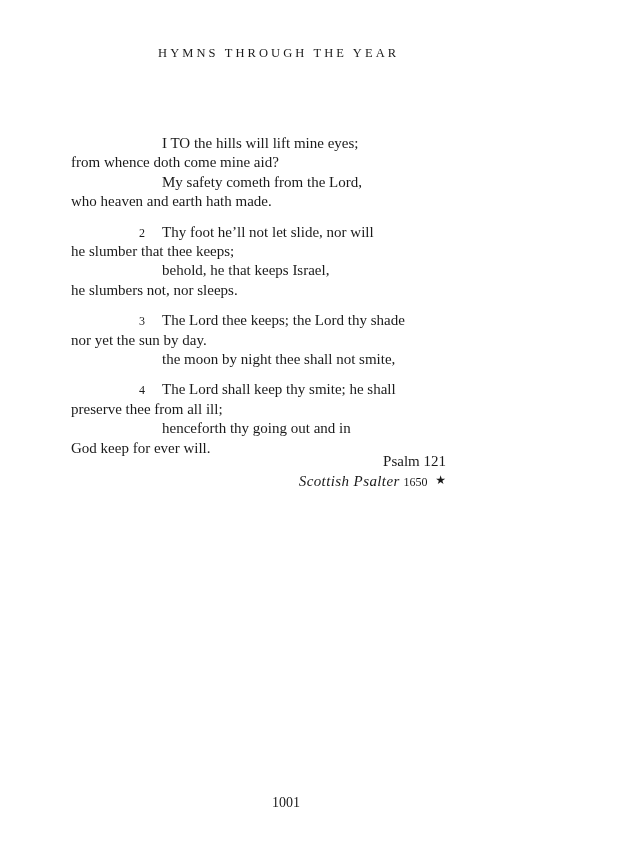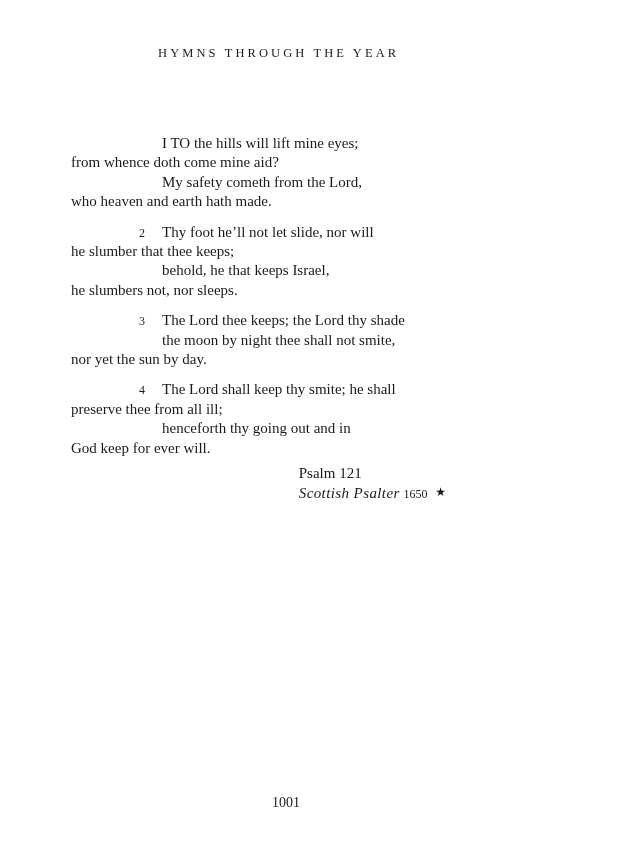--- a/index.html
+++ b/index.html
@@ -16,21 +16,21 @@
       position: absolute; left: 0; top: 134px; width: 640px;
       font-size: 15px; line-height: 19.4px;
     }
     .verse { position: relative; margin-bottom: 11px; }
     .vnum {
       position: absolute; left: 139px; top: 1px; font-size: 12px;
     }
     .line { display: block; white-space: nowrap; padding-left: 162px; }
     .line.indent { padding-left: 71px; }
     .attribution {
-      position: absolute; right: 194px; top: 464px; text-align: left;
+      position: absolute; right: 194px; top: 452px; text-align: right;
       font-size: 15px; line-height: 19px;
     }
     .attr-line { display: block; white-space: nowrap; }
     .italic { font-style: italic; letter-spacing: 0.4px; }
     .year { font-size: 12px; }
     .star { font-size: 12px; margin-left: 4px; vertical-align: 2px; }
     .page-number {
       position: absolute; left: 0; width: 572px; text-align: center; top: 795px;
       font-size: 14px;
     }
@@ -50,22 +50,22 @@
   <div class="verse">
     <span class="vnum">2</span>
     <span class="line">Thy foot he’ll not let slide, nor will</span>
     <span class="line indent">he slumber that thee keeps;</span>
     <span class="line">behold, he that keeps Israel,</span>
     <span class="line indent">he slumbers not, nor sleeps.</span>
   </div>
   <div class="verse">
     <span class="vnum">3</span>
     <span class="line">The Lord thee keeps; the Lord thy shade</span>
+    <span class="line indent">nor yet the sun by day.</span>
     <span class="line">the moon by night thee shall not smite,</span>
-    <span class="line indent">nor yet the sun by day.</span>
   </div>
   <div class="verse">
     <span class="vnum">4</span>
     <span class="line">The Lord shall keep thy smite; he shall</span>
     <span class="line indent">preserve thee from all ill;</span>
     <span class="line">henceforth thy going out and in</span>
     <span class="line indent">God keep for ever will.</span>
   </div>
 </div>
 

